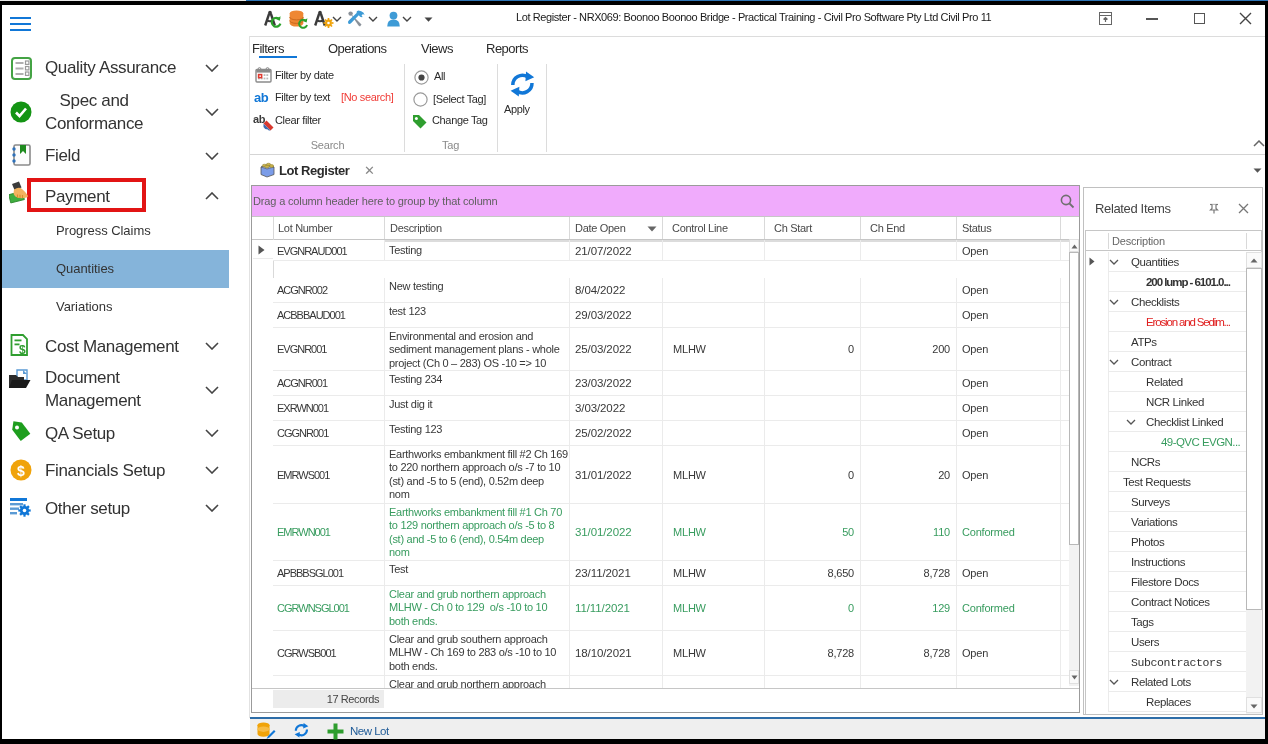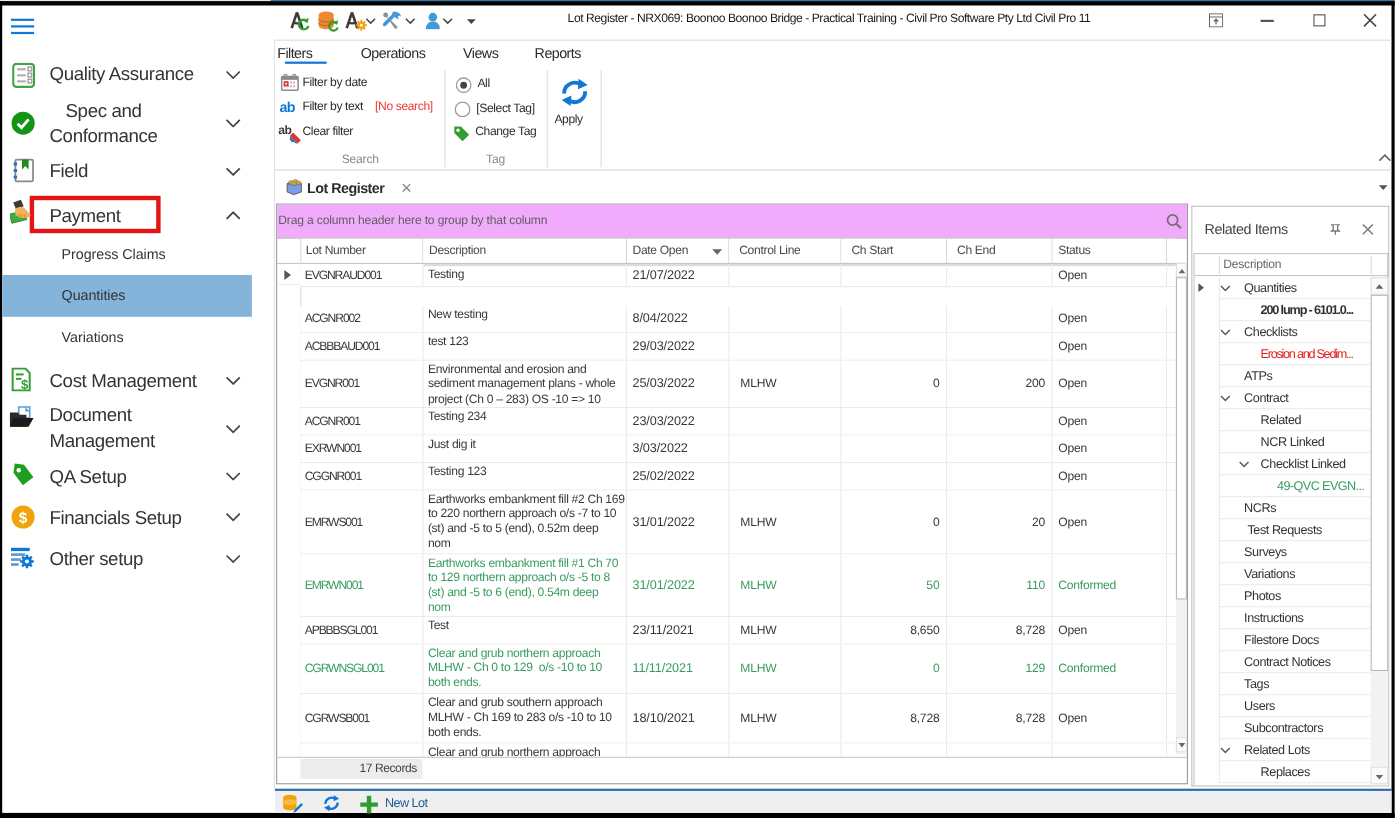--- a/index.html
+++ b/index.html
@@ -688,21 +688,21 @@
         </svg>
         <span style="left:38px;">Checklist Linked</span>
       </div>
  <div class="trow" style="top:201px;">
         <span style="left:53px;color:#389c5f;letter-spacing:-0.55px;">49-QVC EVGN...</span>
       </div>
  <div class="trow" style="top:221px;">
         <span style="left:23px;">NCRs</span>
       </div>
  <div class="trow" style="top:241px;">
-        <span style="left:26px;">Test Requests</span>
+        <span style="left:15px;">Test Requests</span>
       </div>
  <div class="trow" style="top:261px;">
         <span style="left:23px;">Surveys</span>
       </div>
  <div class="trow" style="top:281px;">
         <span style="left:23px;">Variations</span>
       </div>
  <div class="trow" style="top:301px;">
         <span style="left:23px;">Photos</span>
       </div>
@@ -714,21 +714,21 @@
       </div>
  <div class="trow" style="top:361px;">
         <span style="left:23px;">Contract Notices</span>
       </div>
  <div class="trow" style="top:381px;">
         <span style="left:23px;">Tags</span>
       </div>
  <div class="trow" style="top:401px;">
         <span style="left:23px;">Users</span>
       </div>
- <div class="trow" style="top:421px;">
+ <div class="trow" style="top:421px;font-family:Liberation Mono, monospace;">
         <span style="left:23px;">Subcontractors</span>
       </div>
  <div class="trow" style="top:441px;">
         <svg class="texp" style="left:1px;" width="10" height="6">
           <path d="M1 1 L5 5 L9 1" stroke="#555" stroke-width="1.3" fill="none"></path>
         </svg>
         <span style="left:23px;">Related Lots</span>
       </div>
  <div class="trow" style="top:461px;">
         <span style="left:38px;">Replaces</span>

